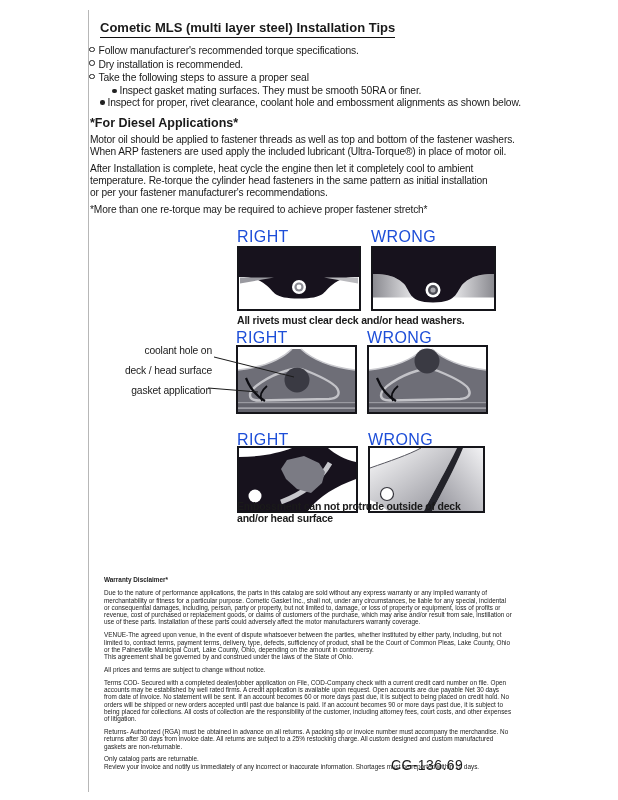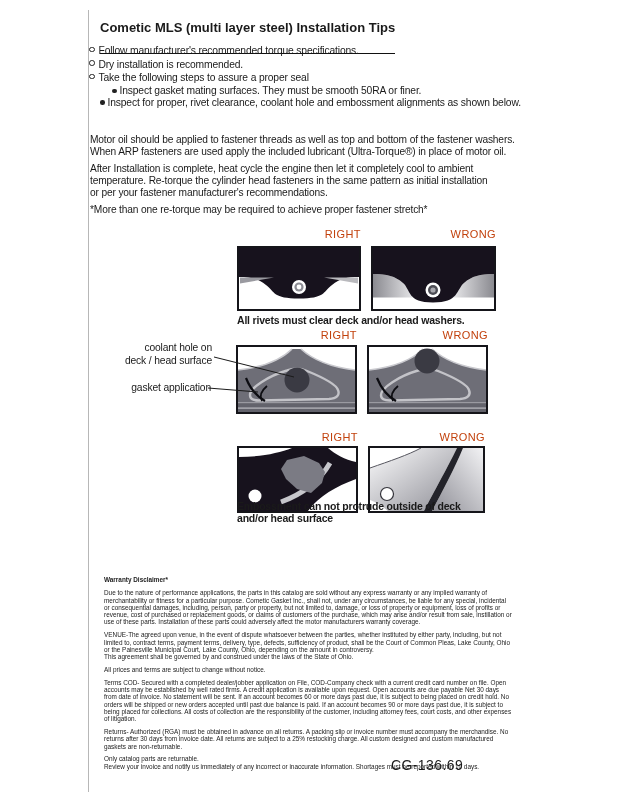--- a/index.html
+++ b/index.html
@@ -1,30 +1,30 @@
 <!DOCTYPE html>
 <html><head>
 <meta charset="utf-8">
 <style>
   html,body{margin:0;padding:0;background:#ffffff;}
   .page{position:relative;width:618px;height:800px;background:#fff;overflow:hidden;
         font-family:"Liberation Sans", sans-serif;color:#1a1a1a;}
   .abs{position:absolute;}
   .scanline{width:1px;background:#b7b7b7;}
-  .title{font-size:13px;font-weight:bold;border-bottom:1.6px solid #111;padding-bottom:18px;letter-spacing:0;}
+  .title{font-size:13px;font-weight:bold;border-bottom:1.6px solid #111;padding-bottom:2px;letter-spacing:0;}
   .bullet-line{font-size:10.3px;letter-spacing:-0.15px;white-space:nowrap;}
   .m1{display:inline-block;width:3.5px;height:3.5px;border:1px solid #222;border-radius:50%;margin-right:4px;vertical-align:2px;}
   .m2{display:inline-block;width:4.5px;height:4.5px;background:#222;border-radius:50%;margin-right:3px;vertical-align:1px;}
   .h2{font-size:12.5px;font-weight:bold;}
   .para{font-size:10.2px;line-height:12px;letter-spacing:-0.15px;white-space:pre-line;width:500px;}
-  .dlabel{font-size:11px;letter-spacing:0.4px;color:#c2410c;text-align:right;}
+  .dlabel{font-size:16px;letter-spacing:0.4px;color:#1d4ed8;text-align:left;}
   .dbox{border:2px solid #15151a;background:#fff;box-sizing:border-box;}
   .dbox svg{display:block;width:100%;height:100%;}
   .caption{font-size:10.5px;font-weight:bold;letter-spacing:-0.2px;white-space:pre-line;line-height:12px;}
-  .sidelabel{font-size:10.3px;letter-spacing:-0.15px;text-align:right;white-space:pre-line;line-height:13px;}
+  .sidelabel{font-size:10.3px;letter-spacing:-0.15px;text-align:right;white-space:pre-line;line-height:20px;}
   .legal{width:409px;font-size:6.4px;line-height:7.3px;color:#222;letter-spacing:0;}
   .legal .lh{font-weight:bold;margin:0 0 6px 0;}
   .legal p{margin:0 0 5.5px 0;white-space:pre-line;}
   .pagecode{font-size:14px;letter-spacing:0.4px;color:#1a1a1a;}
   .leader{pointer-events:none;}
 </style>
 </head>
 <body>
 
 <div class="page">
@@ -32,20 +32,21 @@
   <div class="abs scanline" style="left:88px;top:10px;height:782px;"></div>
 
   <div class="abs title" style="left:100px;top:20px;">Cometic MLS (multi layer steel) Installation Tips</div>
 
   <div class="abs bullet-line" style="left:89px;top:45px;"><span class="m1"></span><span>Follow manufacturer's recommended torque specifications.</span></div>
   <div class="abs bullet-line" style="left:89px;top:58.5px;"><span class="m1"></span><span>Dry installation is recommended.</span></div>
   <div class="abs bullet-line" style="left:89px;top:72px;"><span class="m1"></span><span>Take the following steps to assure a proper seal</span></div>
   <div class="abs bullet-line" style="left:112px;top:85px;"><span class="m2"></span><span>Inspect gasket mating surfaces.  They must be smooth 50RA or finer.</span></div>
   <div class="abs bullet-line" style="left:100px;top:96.5px;"><span class="m2"></span><span>Inspect for proper, rivet clearance, coolant hole and embossment alignments as shown below.</span></div>
 
+  <div class="abs h2" style="left:90px;top:116px;">*For Diesel Applications*</div>
   <div class="abs para" style="left:90px;top:134px;">Motor oil should be applied to fastener threads as well as top and bottom of the fastener washers.
 When ARP fasteners are used apply the included lubricant (Ultra-Torque®) in place of motor oil.</div>
   <div class="abs para" style="left:90px;top:163px;">After Installation is complete, heat cycle the engine then let it completely cool to ambient
 temperature. Re-torque the cylinder head fasteners in the same pattern as initial installation
 or per your fastener manufacturer's recommendations.</div>
   <div class="abs para" style="left:90px;top:204px;">*More than one re-torque may be required to achieve proper fastener stretch*</div>
 
   <div class="abs dlabel" style="left:237px;top:228px;width:124px;">RIGHT</div>
   <div class="abs dlabel" style="left:371px;top:228px;width:125px;">WRONG</div>
 

